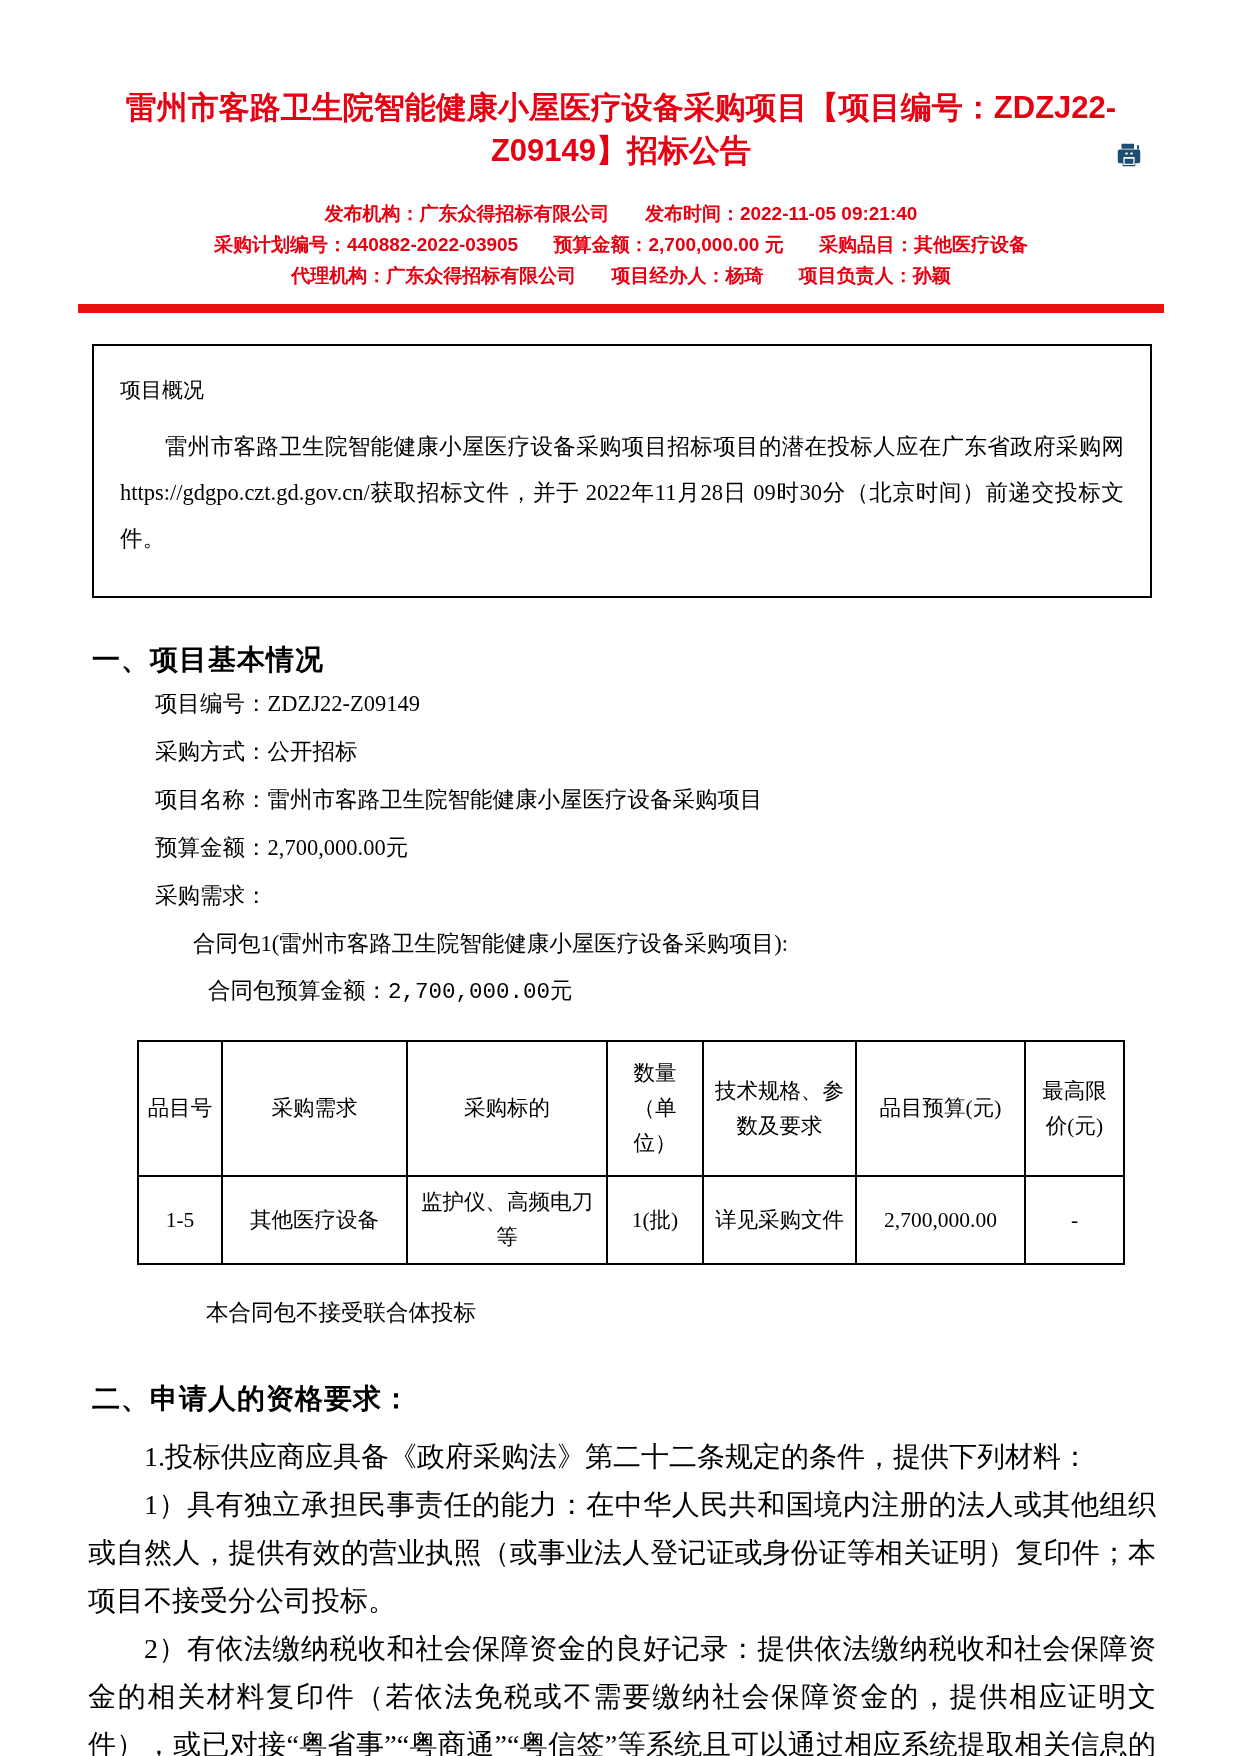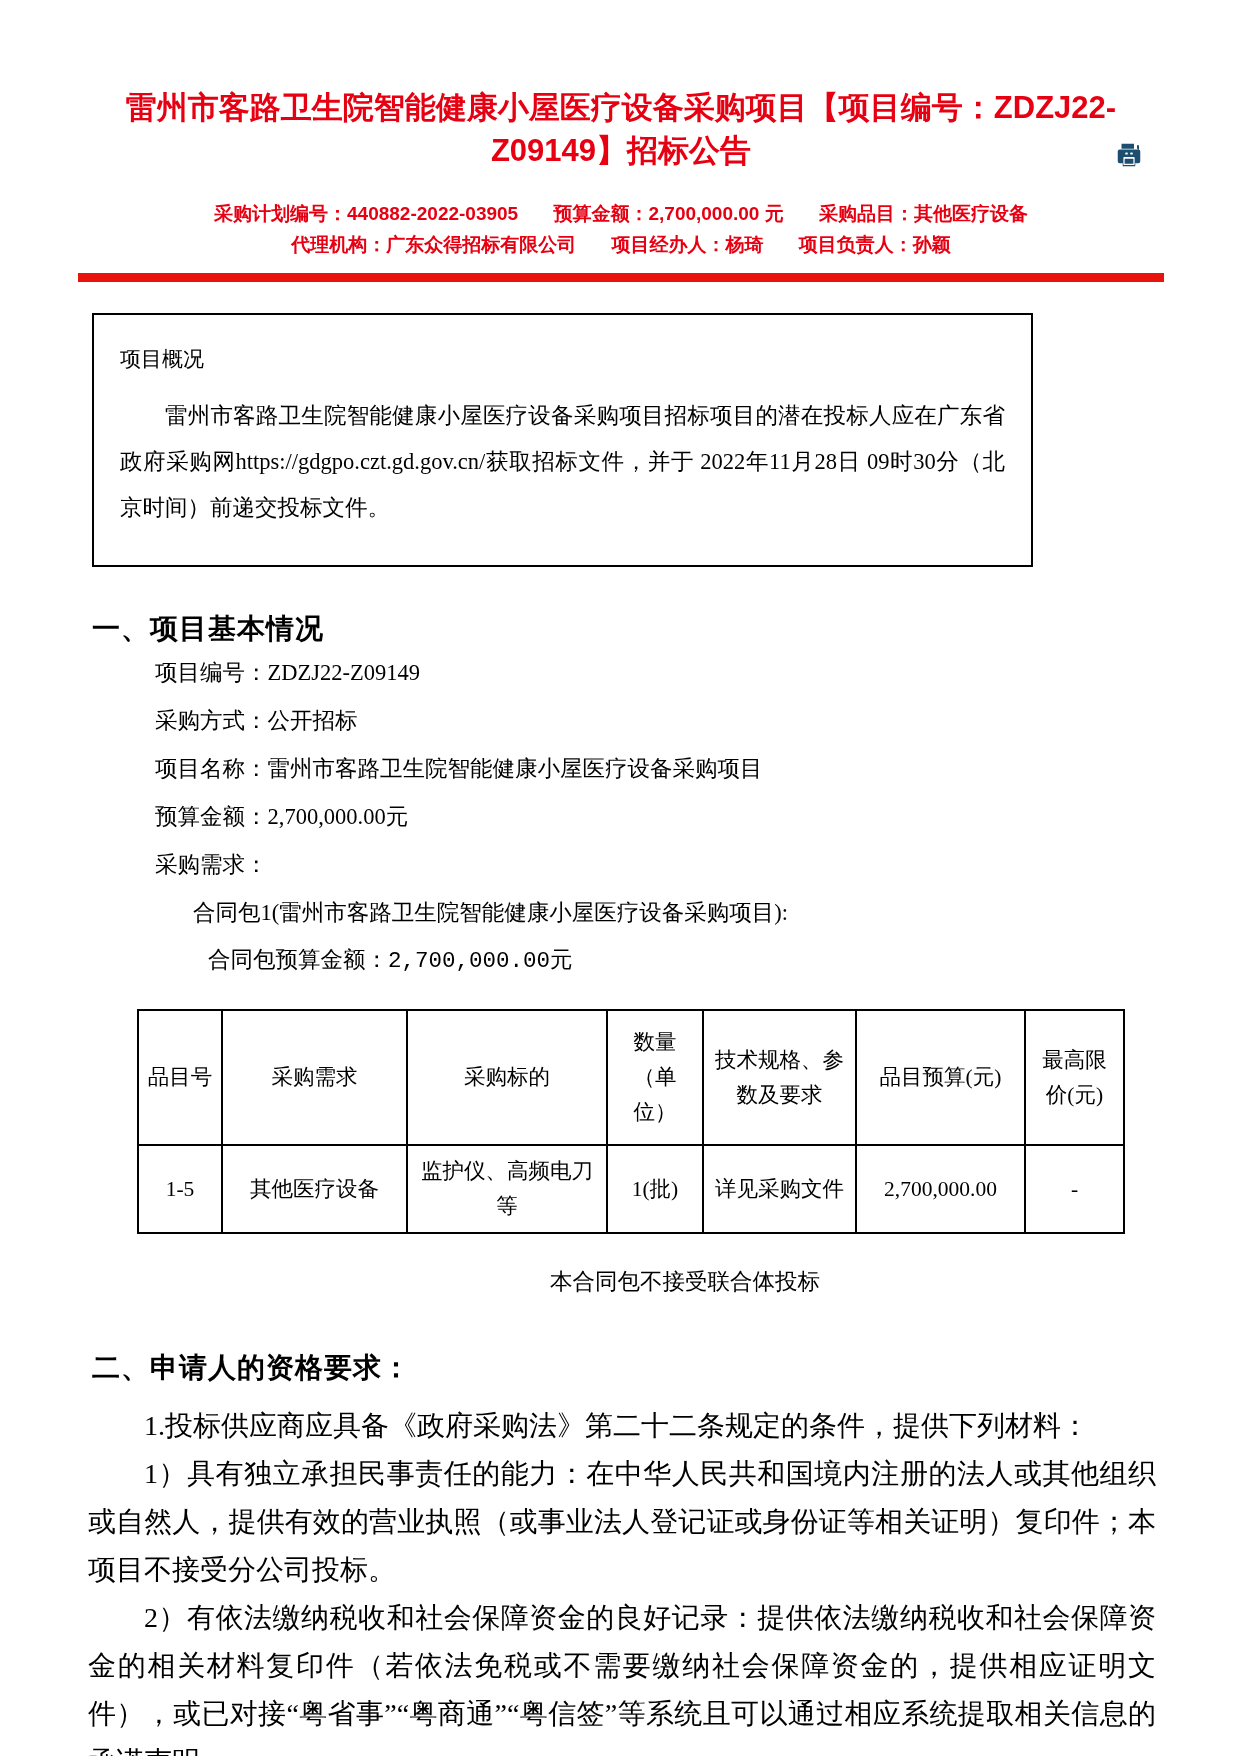--- a/index.html
+++ b/index.html
@@ -20,21 +20,21 @@
   .print-btn { position:absolute; top:140px; right:98px; width:30px; height:30px; cursor:pointer; }
 
   
   .meta { margin-top:26px; text-align:center; color:#e60012;
           font-family:"Liberation Sans","DejaVu Sans",sans-serif; font-weight:bold; font-size:19px; }
   .meta-line { line-height:31px; }
   .meta-line span { margin:0 15px; white-space:nowrap; }
   .red-rule { margin-top:13px; height:9px; background:#e8130c; }
 
   
-  .overview-box { margin:31px 0 0 14px; width:941px; border:2px solid #000;
+  .overview-box { margin:31px 0 0 14px; width:1060px; border:2px solid #000;
                   padding:30px 26px 34px 26px; }
   .overview-heading { font-size:21px; line-height:28px; }
   .overview-text { margin-top:20px; font-size:22.5px; line-height:46px;
                    text-align:justify; text-indent:2em; }
 
   
   .section-heading { margin:42px 0 0 14px; font-size:28px; line-height:40px; letter-spacing:1px; }
   .detail-line { font-size:22.5px; line-height:48px; padding-left:77px; }
   .detail-line.pkg1 { padding-left:115px; }
   .detail-line.pkg2 { padding-left:130px;font-family:Liberation Mono, monospace; }
@@ -42,21 +42,21 @@
   
   table.items { margin:24px 0 0 59px; width:986px; border-collapse:collapse;
                 font-size:21.5px; table-layout:fixed; }
   table.items th, table.items td {
     border:2px solid #000; text-align:center; vertical-align:middle;
     font-weight:400; line-height:35px; padding:8px 6px; word-break:break-all;
   }
   table.items th { padding:14px 6px; }
   td.cell-right { text-align:right; padding-right:5px; }
 
-  .note-line { font-size:22.5px; line-height:48px; padding-left:128px;text-align:center; }
+  .note-line { font-size:22.5px; line-height:48px; padding-left:128px; }
   .note-first { margin-top:24px; }
 
   .body-para { margin-left:10px; width:1068px; font-size:28px; line-height:48px;
                text-align:justify; text-indent:2em; }
   .para-first { margin-top:14px; }
 </style>
 </head>
 <body>
 
 <div class="page">
@@ -68,20 +68,24 @@
       <path fill="#1d4e6f" d="M6 3h10v4h2.5a1 1 0 0 1 0 2H20v-4.2a.8.8 0 0 0-1.6 0V7H6V3z"></path>
       <path fill="#1d4e6f" d="M4.5 7.5h15A1.5 1.5 0 0 1 21 9v8a1.5 1.5 0 0 1-1.5 1.5H17V21H7v-2.5H4.5A1.5 1.5 0 0 1 3 17V9a1.5 1.5 0 0 1 1.5-1.5z"></path>
       <rect x="7.5" y="13.5" width="9" height="6.5" rx="0.6" fill="#fff"></rect>
       <rect x="8.5" y="15" width="7" height="4" rx="0.5" fill="#1d4e6f"></rect>
       <rect x="9" y="10" width="2" height="1.6" rx="0.5" fill="#fff"></rect>
       <rect x="13" y="10" width="2" height="1.6" rx="0.5" fill="#fff"></rect>
     </svg>
   </span>
 
   <div class="meta">
+    <div class="meta-line">
+      <span>发布机构：广东众得招标有限公司</span>
+      <span>发布时间：2022-11-05 09:21:40</span>
+    </div>
     <div class="meta-line">
       <span>采购计划编号：440882-2022-03905</span>
       <span>预算金额：2,700,000.00 元</span>
       <span>采购品目：其他医疗设备</span>
     </div>
     <div class="meta-line">
       <span>代理机构：广东众得招标有限公司</span>
       <span>项目经办人：杨琦</span>
       <span>项目负责人：孙颖</span>
     </div>

